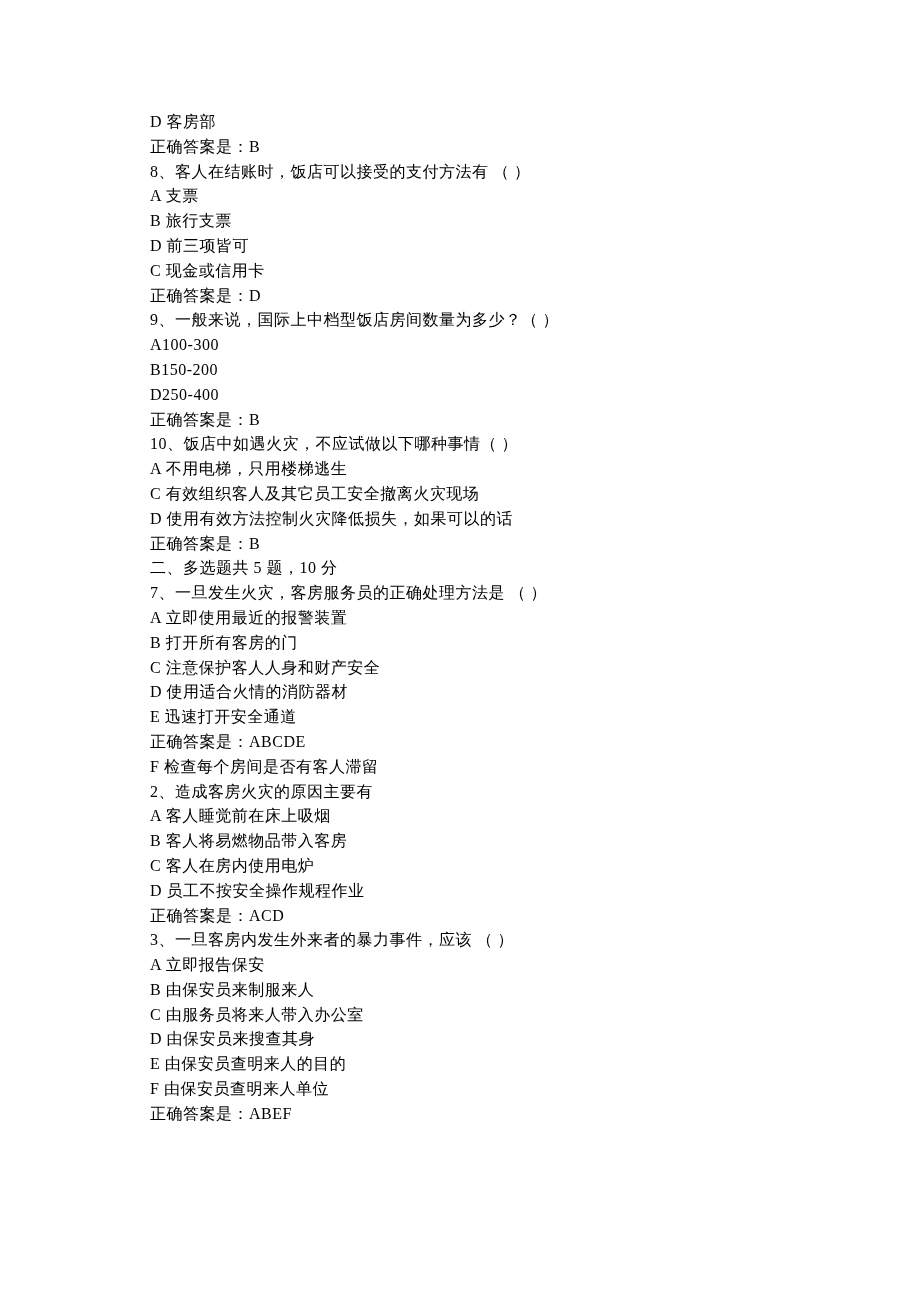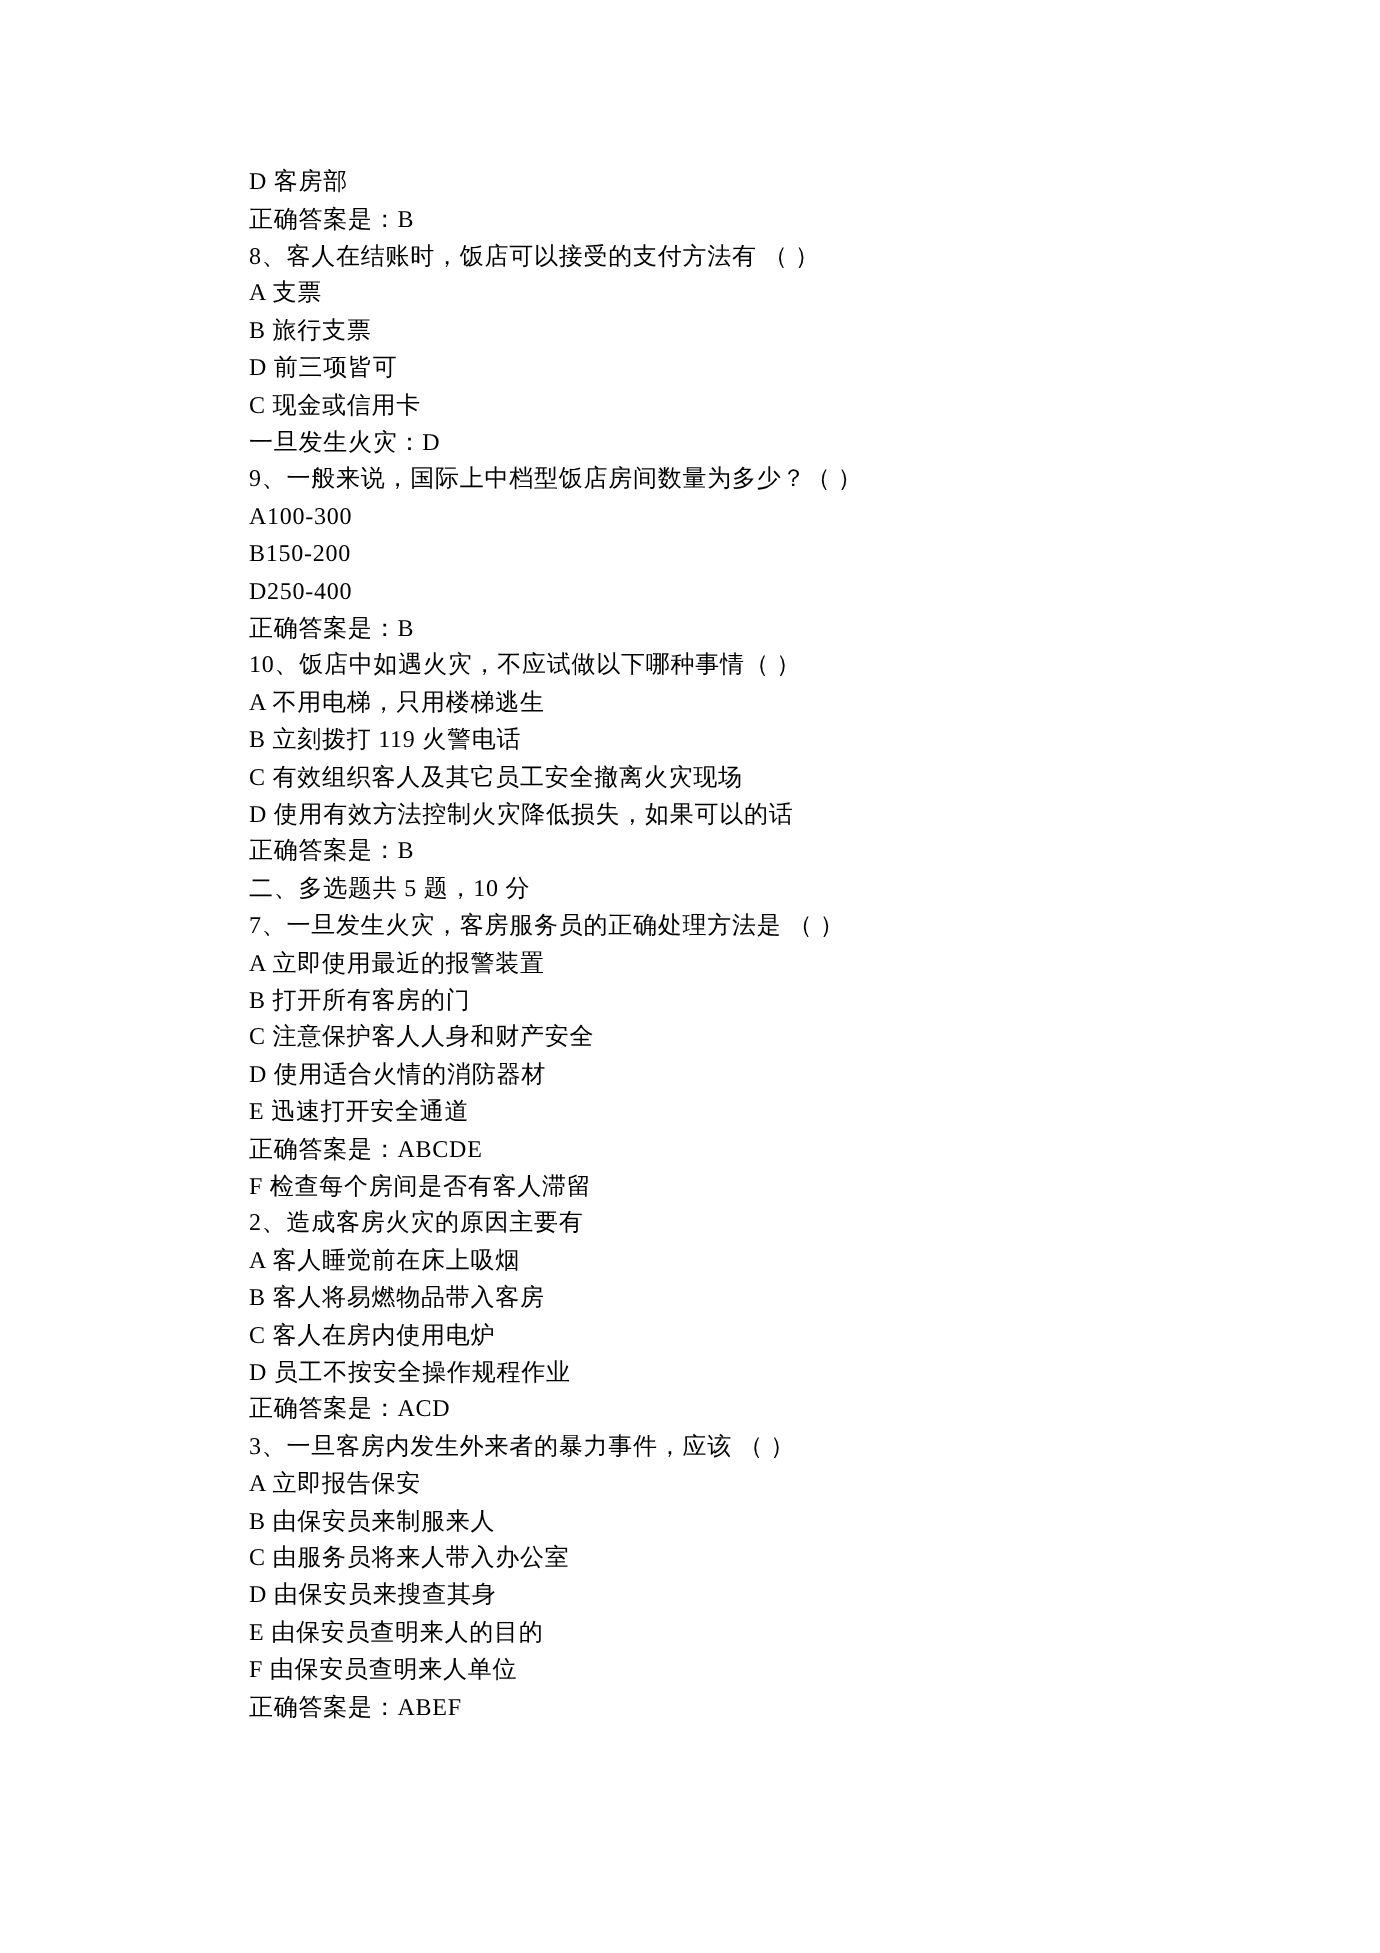--- a/index.html
+++ b/index.html
@@ -13,43 +13,41 @@
   }
   .page {
     width: 920px;
     min-height: 1302px;
     padding: 110px 150px 60px 150px;
     box-sizing: border-box;
   }
   .line {
     white-space: pre-wrap;
     letter-spacing: 0.5px;
-    margin-left: 16px;
   }
 </style>
 </head>
 <body>
 
 <div class="page" id="page-container">
 <div class="line">D 客房部</div>
     <div class="line">正确答案是：B</div>
     <div class="line">8、客人在结账时，饭店可以接受的支付方法有 （ ）</div>
     <div class="line">A 支票</div>
     <div class="line">B 旅行支票</div>
     <div class="line">D 前三项皆可</div>
     <div class="line">C 现金或信用卡</div>
-    <div class="line">一旦发生火灾：D</div>
+    <div class="line">正确答案是：D</div>
     <div class="line">9、一般来说，国际上中档型饭店房间数量为多少？（ ）</div>
     <div class="line">A100-300</div>
     <div class="line">B150-200</div>
     <div class="line">D250-400</div>
     <div class="line">正确答案是：B</div>
     <div class="line">10、饭店中如遇火灾，不应试做以下哪种事情（ ）</div>
     <div class="line">A 不用电梯，只用楼梯逃生</div>
-    <div class="line">B 立刻拨打 119 火警电话</div>
     <div class="line">C 有效组织客人及其它员工安全撤离火灾现场</div>
     <div class="line">D 使用有效方法控制火灾降低损失，如果可以的话</div>
     <div class="line">正确答案是：B</div>
     <div class="line">二、多选题共 5 题，10 分</div>
     <div class="line">7、一旦发生火灾，客房服务员的正确处理方法是 （ ）</div>
     <div class="line">A 立即使用最近的报警装置</div>
     <div class="line">B 打开所有客房的门</div>
     <div class="line">C 注意保护客人人身和财产安全</div>
     <div class="line">D 使用适合火情的消防器材</div>
     <div class="line">E 迅速打开安全通道</div>

